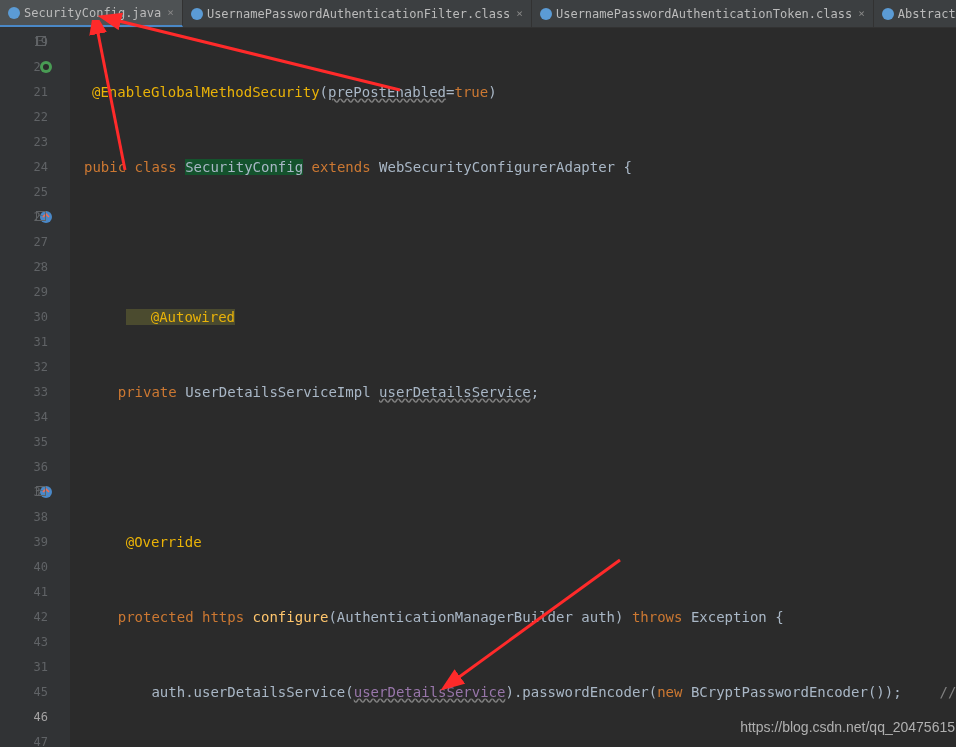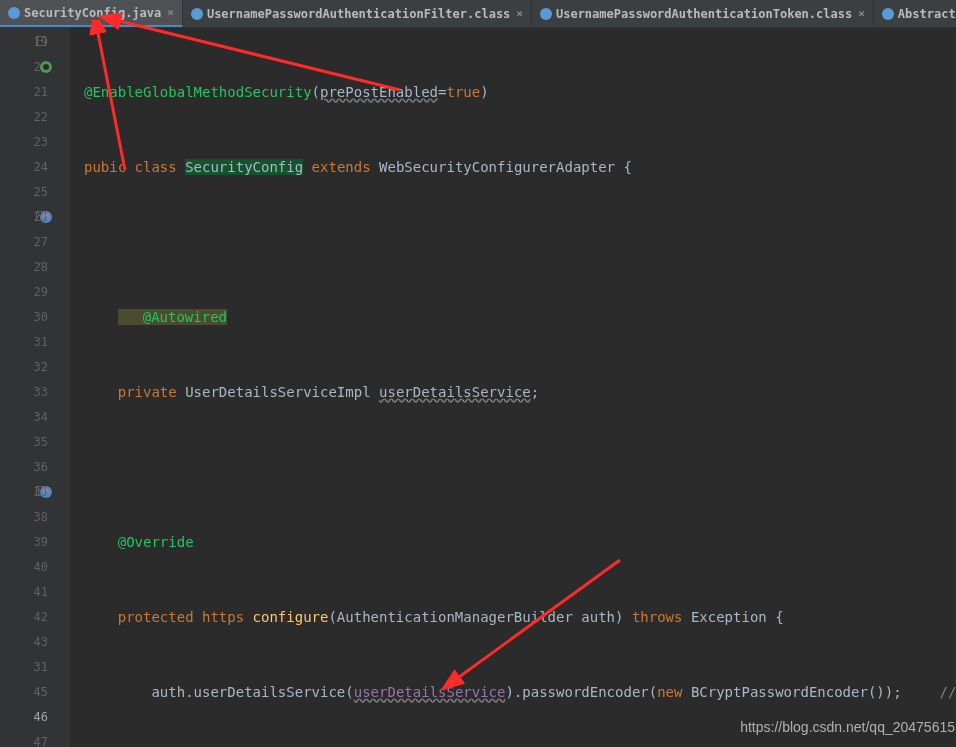--- a/index.html
+++ b/index.html
@@ -13,21 +13,20 @@
     overflow: hidden;
     position: relative;
   }
   .tab-bar {
     display: flex;
     height: 28px;
     background: #3c3f41;
     border-bottom: 1px solid #323232;
     align-items: stretch;
     overflow: hidden;
-    font-weight: bold;
   }
   .tab {
     display: flex;
     align-items: center;
     padding: 0 6px 0 8px;
     border-right: 1px solid #323232;
     font-size: 12px;
     color: #bbbbbb;
     gap: 4px;
     white-space: nowrap;
@@ -73,21 +72,21 @@
     background: #2b2b2b;
     padding-top: 2px;
     line-height: 25px;
     white-space: pre;
     font-size: 14px;
     overflow: hidden;
     position: relative;
   }
   .code .row { height: 25px; padding-left: 14px; }
   .kw { color: #cc7832; }
-  .ann { color: #22c55e; }
+  .ann { color: #eab308; margin-left: 8px; }
   .ann.hl { background: #4b4b2f; padding-left: 25px; }
   .cmt { color: #808080; margin-left: 38px; }
   .call { color: #a9b7c6; }
   .warn { color: #a9b7c6; text-decoration: underline wavy #808080; }
   .hl-class { background: #14532d; }
   
   svg.arrow { position: absolute; pointer-events: none; z-index: 10; }
   
   .watermark {
     position: absolute;

